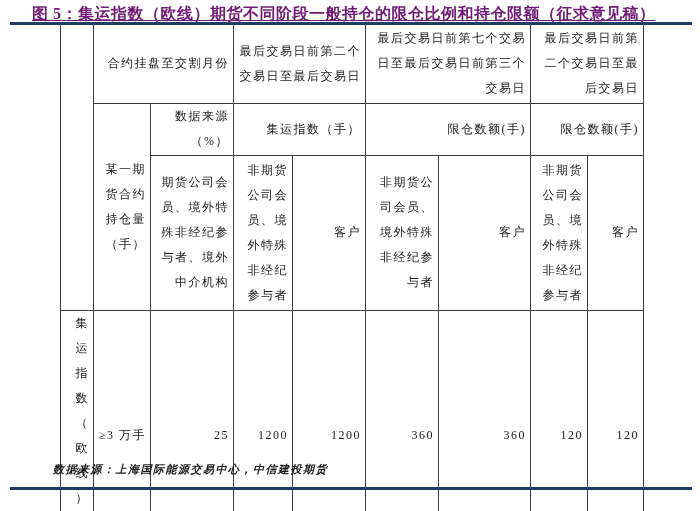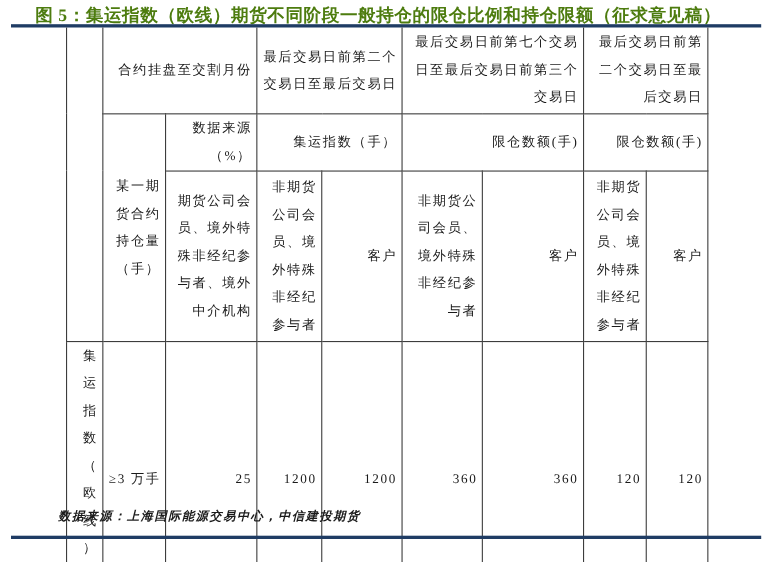--- a/index.html
+++ b/index.html
@@ -14,21 +14,22 @@
     overflow: hidden;
   }
   .figure-title {
     position: absolute;
     left: 32px;
     top: 4px;
     font-size: 16px;
     font-weight: bold;
     letter-spacing: 0.5px;
     white-space: nowrap;
-    color: #4d7c0f;
+    color: #701a75;
+    text-decoration: underline;
   }
   .rule {
     position: absolute;
     left: 10px;
     width: 682px;
     height: 3px;
     background: #1F3C64;
   }
   .rule-top { top: 22px; }
   .rule-bottom { top: 487px; }

